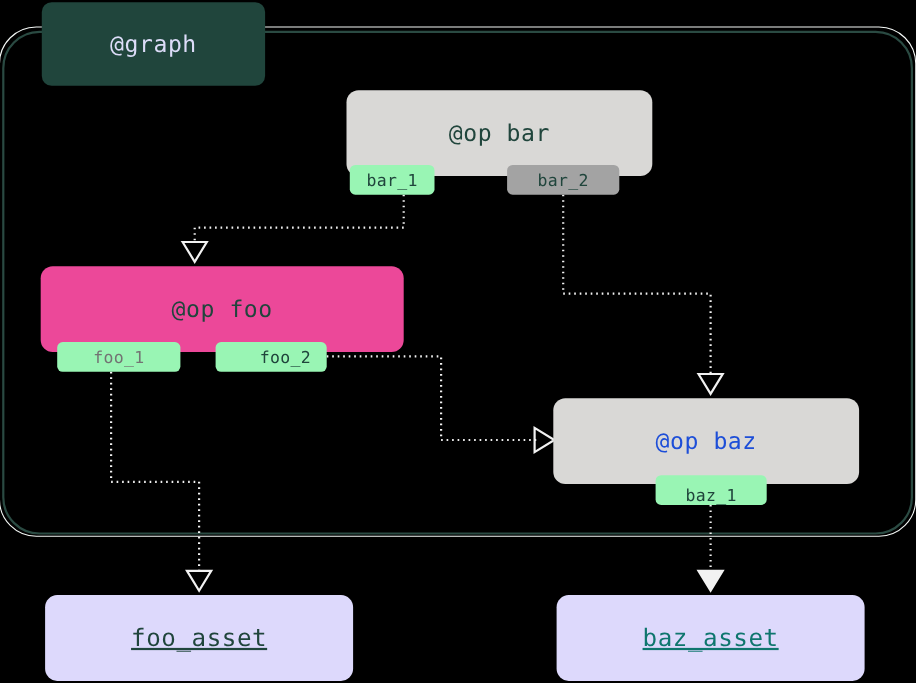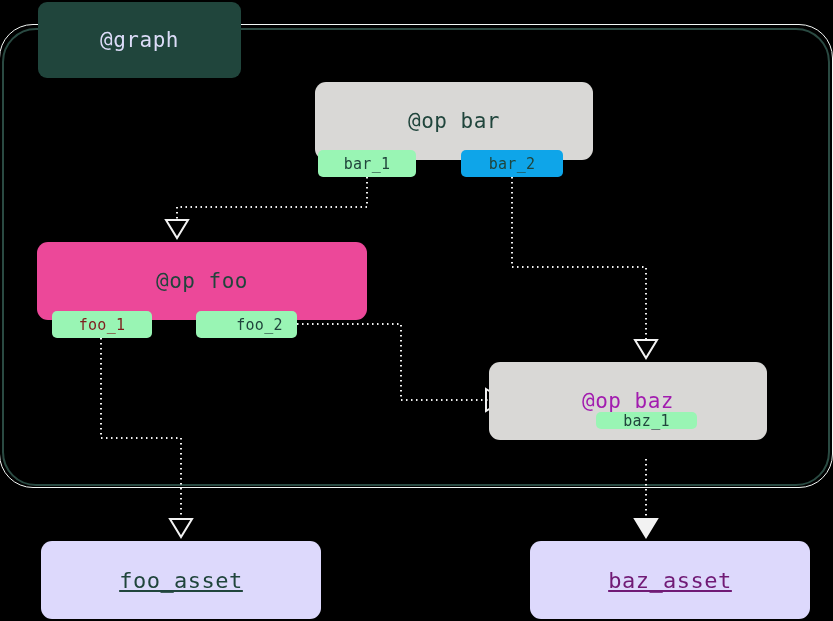--- a/index.html
+++ b/index.html
@@ -118,45 +118,45 @@
       <polyline points="101,338 101,438 181,438 181,521" fill="none" stroke="#f2f2f2" stroke-width="2" stroke-dasharray="1.5 3.5" stroke-linecap="butt" stroke-linejoin="round"></polyline>
       <polygon points="170,519 181,537 192,519" fill="none" stroke="#f2f2f2" stroke-width="2" stroke-linejoin="miter"></polygon>
       <polyline points="646,459 646,521" fill="none" stroke="#f2f2f2" stroke-width="2" stroke-dasharray="1.5 3.5" stroke-linecap="butt" stroke-linejoin="round"></polyline>
       <polygon points="635,519 646,537 657,519" fill="#f2f2f2" stroke="#f2f2f2" stroke-width="2" stroke-linejoin="miter"></polygon>
     </svg>
 
   <div id="node-layer">
       <div class="op-node" style="left: 315px; top: 82px; width: 278px; height: 78px; background: rgb(217, 216, 214); color: rgb(32, 69, 60);">
         <span class="op-node-title">@op bar</span>
       </div>
-      <div class="port" style="left: 318px; top: 150px; width: 98px; height: 27px; background: rgb(153, 245, 180); color: rgb(32, 69, 60); justify-content: center;">
+      <div class="port" style="left: 318px; top: 150px; width: 77px; height: 27px; background: rgb(153, 245, 180); color: rgb(32, 69, 60); justify-content: center;">
         <span>bar_1</span>
       </div>
-      <div class="port" style="left: 461px; top: 150px; width: 102px; height: 27px; background: #0ea5e9; color: rgb(32, 69, 60);">
+      <div class="port" style="left: 461px; top: 150px; width: 102px; height: 27px; background: #a3a3a3; color: rgb(32, 69, 60);">
         <span>bar_2</span>
       </div>
       <div class="op-node" style="left: 37px; top: 242px; width: 330px; height: 78px; background: #ec4899; color: rgb(32, 69, 60); justify-content: center;">
         <span class="op-node-title">@op foo</span>
       </div>
-      <div class="port" style="left: 52px; top: 311px; width: 100px; height: 27px; background: rgb(153, 245, 180); color: #7f1d1d;">
+      <div class="port" style="left: 52px; top: 311px; width: 112px; height: 27px; background: rgb(153, 245, 180); color: #737373;">
         <span>foo_1</span>
       </div>
       <div class="port" style="left: 196px; top: 311px; width: 101px; height: 27px; background: rgb(153, 245, 180); color: rgb(32, 69, 60); padding-left: 26px;">
         <span>foo_2</span>
       </div>
-      <div class="op-node" style="left: 489px; top: 362px; width: 278px; height: 78px; background: rgb(217, 216, 214); color: #a21caf;">
+      <div class="op-node" style="left: 503px; top: 362px; width: 278px; height: 78px; background: rgb(217, 216, 214); color: #1d4ed8;">
         <span class="op-node-title">@op baz</span>
       </div>
-      <div class="port" style="left: 596px; top: 412px; width: 101px; height: 17px; background: rgb(153, 245, 180); color: rgb(32, 69, 60);">
+      <div class="port" style="left: 596px; top: 432px; width: 101px; height: 27px; background: rgb(153, 245, 180); color: rgb(32, 69, 60); align-items: flex-end;">
         <span>baz_1</span>
       </div>
       <div class="asset-node" style="left: 41px; top: 541px; width: 280px; height: 78px; background: rgb(221, 217, 252); color: rgb(32, 69, 60);">
         <span class="op-node-title">foo_asset</span>
       </div>
-      <div class="asset-node" style="left: 506px; top: 541px; width: 280px; height: 78px; background: rgb(221, 217, 252); color: #701a75; margin-left: 24px;">
+      <div class="asset-node" style="left: 506px; top: 541px; width: 280px; height: 78px; background: rgb(221, 217, 252); color: #0f766e;">
         <span class="op-node-title">baz_asset</span>
       </div>
     </div>
 
   <div class="cluster-label" style="left: 38px; top: 2px; width: 203px; height: 76px; background: rgb(32, 69, 60); color: rgb(220, 220, 248);">
     <span>@graph</span>
   </div>
 
 </div>
 

